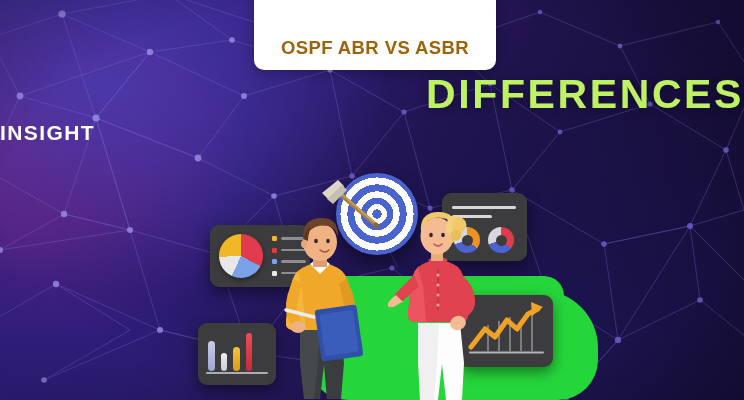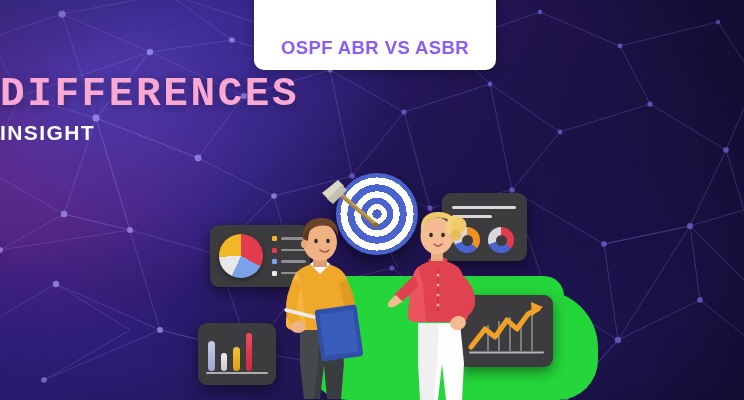--- a/index.html
+++ b/index.html
@@ -29,29 +29,29 @@
   }
 
   
   .banner{
     position:absolute;left:254px;top:-16px;width:242px;height:86px;
     background:#ffffff;border-radius:0 0 10px 10px;
     display:flex;align-items:flex-end;justify-content:center;
     box-shadow:0 3px 12px rgba(0,0,0,.28);
   }
   .banner-text{
-    color:#8b5cf6;font-size:18.5px;font-weight:700;letter-spacing:.4px;
+    color:#a16207;font-size:18.5px;font-weight:700;letter-spacing:.4px;
     padding-bottom:11px;white-space:nowrap;
   }
 
   
   .title-main{
-    position:absolute;left:0;right:0;top:74px;text-align:left;
-    color:#f9a8d4;font-size:41px;font-weight:700;letter-spacing:2.6px;
-    text-shadow:0 2px 10px rgba(0,0,0,.3);line-height:1;font-family:Liberation Mono, monospace;
+    position:absolute;left:0;right:0;top:74px;text-align:right;
+    color:#bef264;font-size:41px;font-weight:700;letter-spacing:2.6px;
+    text-shadow:0 2px 10px rgba(0,0,0,.3);line-height:1;
   }
   .title-sub{
     position:absolute;left:0;right:0;top:122px;text-align:left;
     color:#ffffff;font-size:21px;font-weight:700;letter-spacing:1.4px;line-height:1;
   }
 
   
   .illus{position:absolute;left:190px;top:165px;width:390px;height:235px;}
   .green-pad{
     position:absolute;left:118px;top:125px;width:290px;height:110px;

